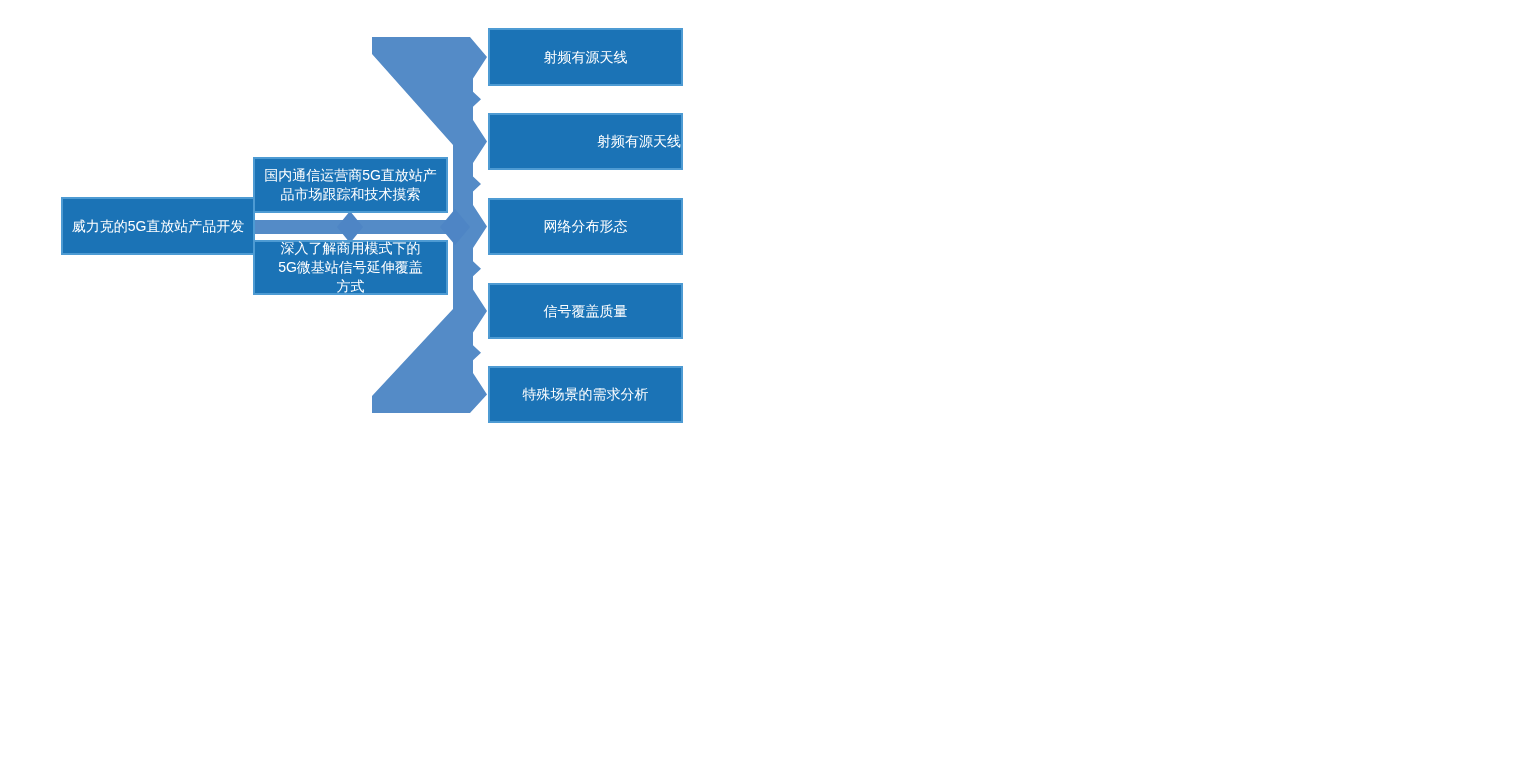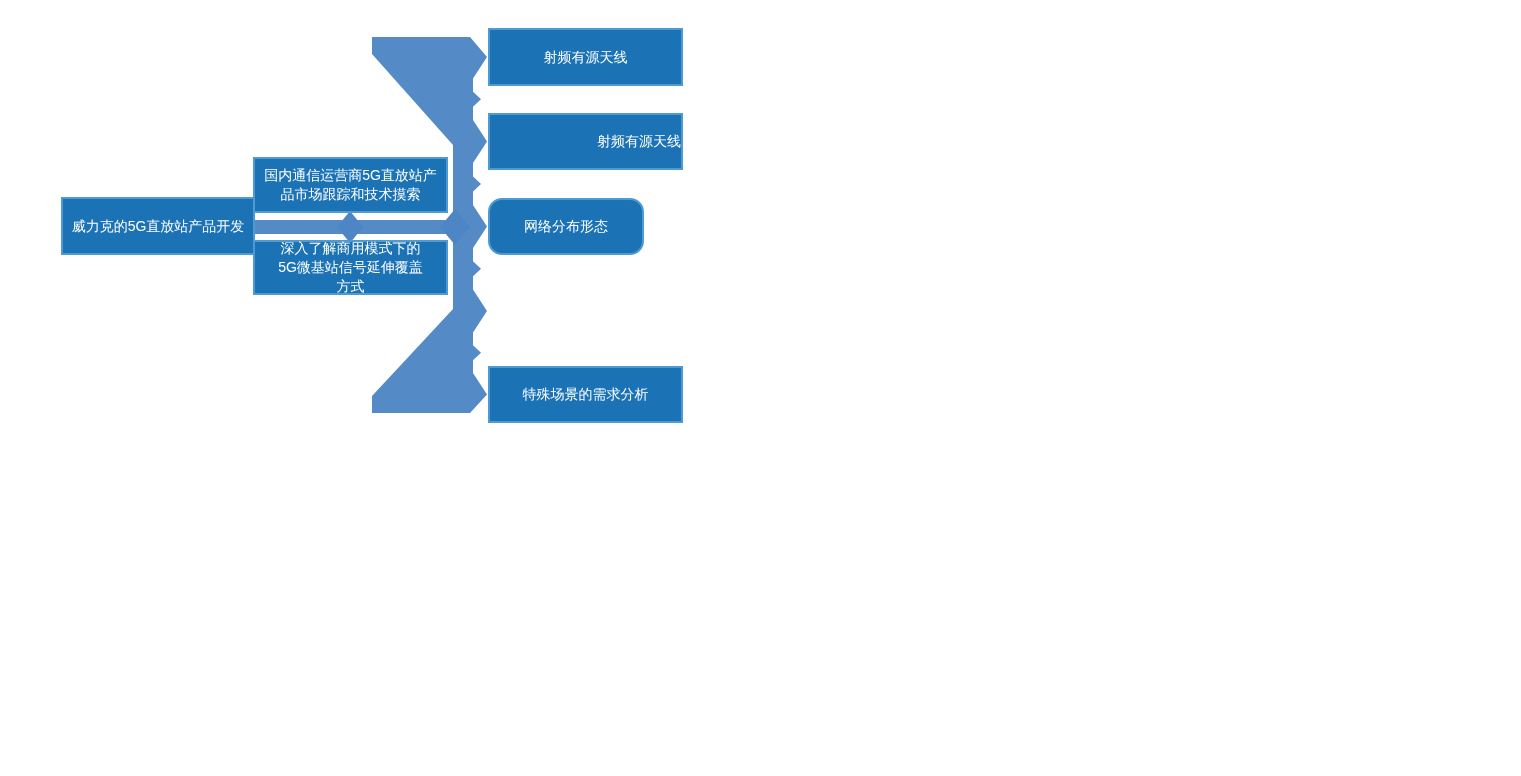--- a/index.html
+++ b/index.html
@@ -33,21 +33,21 @@
     font-size: 14px;
     line-height: 1.35;
     cursor: default;
   }
   .node .label { display: block; }
   .node.root   { left: 17px;  top: 197px; width: 194px; height: 58px; margin-left: 44px; }
   .node.mid-1  { left: 253px; top: 157px; width: 195px; height: 56px; padding: 16px 6px; }
   .node.mid-2  { left: 253px; top: 240px; width: 195px; height: 55px; padding: 0 18px; }
   .node.leaf-1 { left: 488px; top: 28px;  width: 195px; height: 58px; }
   .node.leaf-2 { left: 488px; top: 113px; width: 195px; height: 57px; justify-content: flex-end; }
-  .node.leaf-3 { left: 488px; top: 198px; width: 156px; height: 57px; border-radius: 14px; }
+  .node.leaf-3 { left: 488px; top: 198px; width: 195px; height: 57px; }
   .node.leaf-4 { left: 488px; top: 283px; width: 195px; height: 56px; }
   .node.leaf-5 { left: 488px; top: 366px; width: 195px; height: 57px; }
 </style>
 </head>
 <body>
 
 <div class="canvas">
 
   <svg class="connectors" width="1521" height="776" viewBox="0 0 1521 776">
 
@@ -82,18 +82,21 @@
   </div>
 
   <div class="node leaf-2">
     <span class="label">射频有源天线</span>
   </div>
 
   <div class="node leaf-3">
     <span class="label">网络分布形态</span>
   </div>
 
+  <div class="node leaf-4">
+    <span class="label">信号覆盖质量</span>
+  </div>
 
   <div class="node leaf-5">
     <span class="label">特殊场景的需求分析</span>
   </div>
 
 </div>
 
 </body></html>

